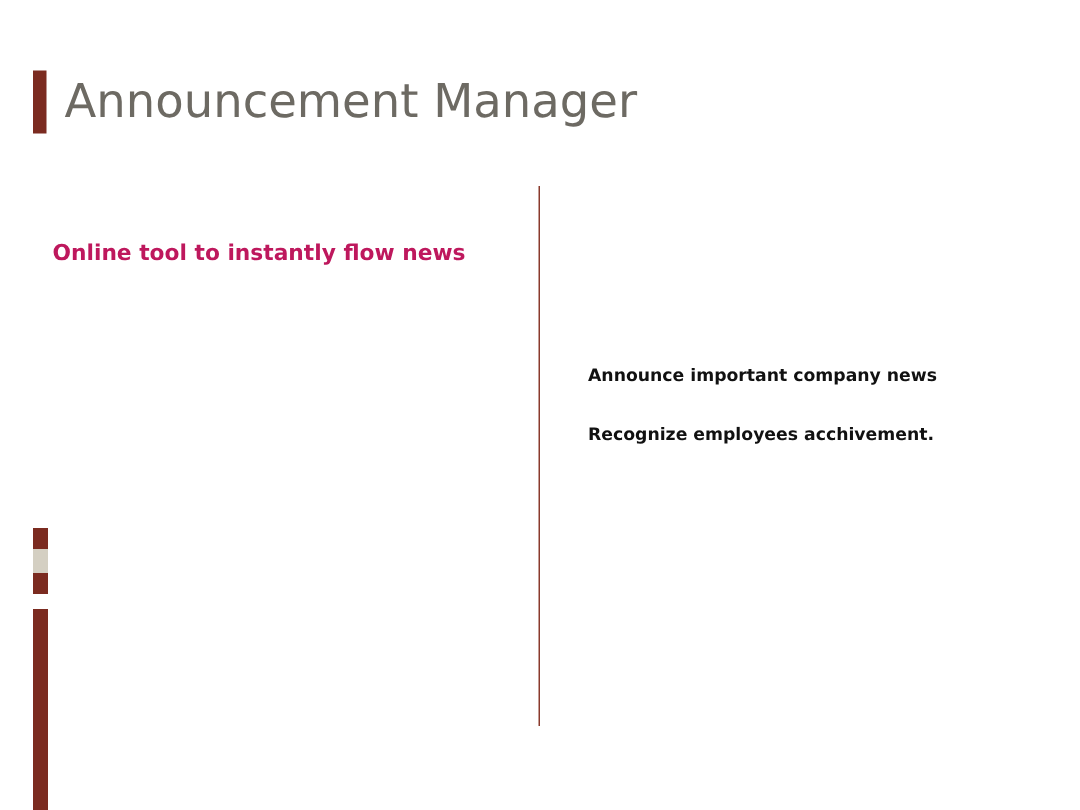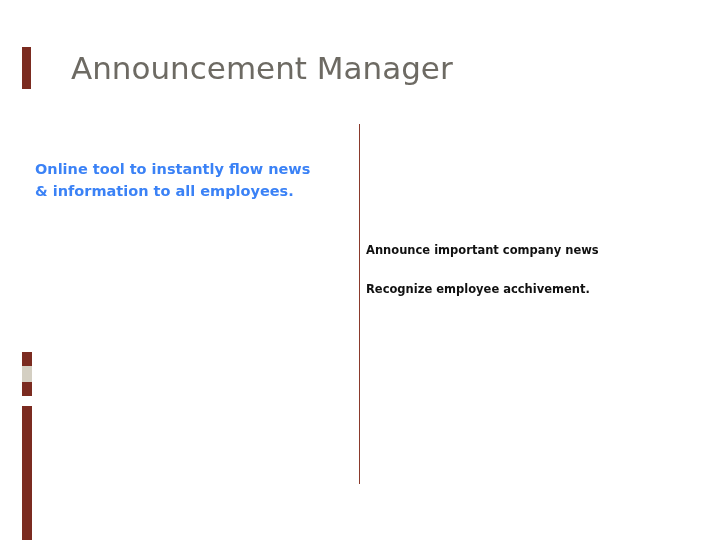--- a/index.html
+++ b/index.html
@@ -17,21 +17,20 @@
 
   
   .title-row {
     position: absolute;
     left: 0;
     top: 40px;
     width: 720px;
     height: 56px;
     display: flex;
     align-items: center;
-    gap: 28px;
   }
   .title-bar-mark {
     width: 9px;
     height: 42px;
     background: #7b2b20;
     margin-left: 22px;
     margin-right: 12px;
     flex: 0 0 auto;
   }
   .slide-title {
@@ -72,61 +71,61 @@
   }
 
   
   .left-text {
     position: absolute;
     left: 35px;
     top: 158px;
     width: 310px;
     font-size: 14.5px;
     font-family: "DejaVu Sans", sans-serif;
-    color: #3b82f6;
+    color: #be185d;
     font-weight: 600;
     line-height: 1.55;
   }
   .left-text .ln { display: block; white-space: nowrap; }
 
   
   .right-list {
     position: absolute;
     left: 366px;
     top: 244px;
     width: 340px;
   }
   .right-item {
     font-size: 11.5px;
     font-family: "DejaVu Sans", sans-serif;
     color: #111111;
     font-weight: 600;
     height: 39px;
     line-height: 1.2;
     white-space: nowrap;
+    margin-left: 26px;
   }
 </style>
 </head>
 <body>
 
 <div class="title-row">
   <div class="title-bar-mark"></div>
   <div class="slide-title">Announcement Manager</div>
 </div>
 
 <div class="divider-line"></div>
 
 <div class="left-text">
   <span class="ln">Online  tool to instantly flow news</span>
-  <span class="ln">&amp; information to all employees.</span>
 </div>
 
 <div class="right-list">
   <div class="right-item">Announce important company news</div>
-  <div class="right-item">Recognize employee acchivement.</div>
+  <div class="right-item">Recognize employees acchivement.</div>
 </div>
 
 <div class="left-accents">
   <div class="accent-seg accent-dark1"></div>
   <div class="accent-seg accent-tan"></div>
   <div class="accent-seg accent-dark2"></div>
   <div class="accent-seg accent-gap"></div>
   <div class="accent-seg accent-long"></div>
 </div>
 

